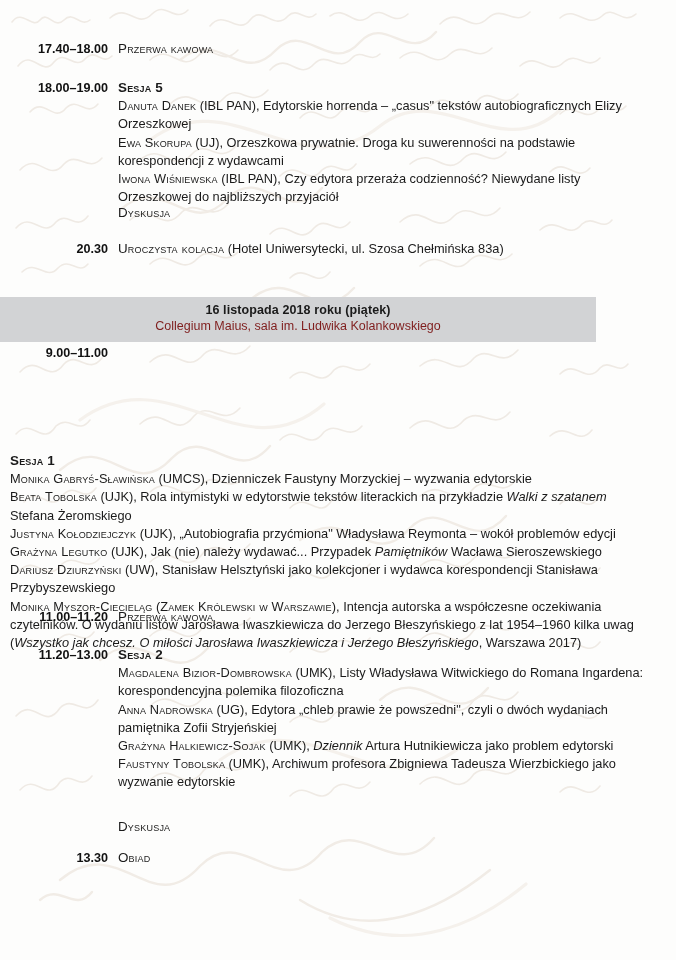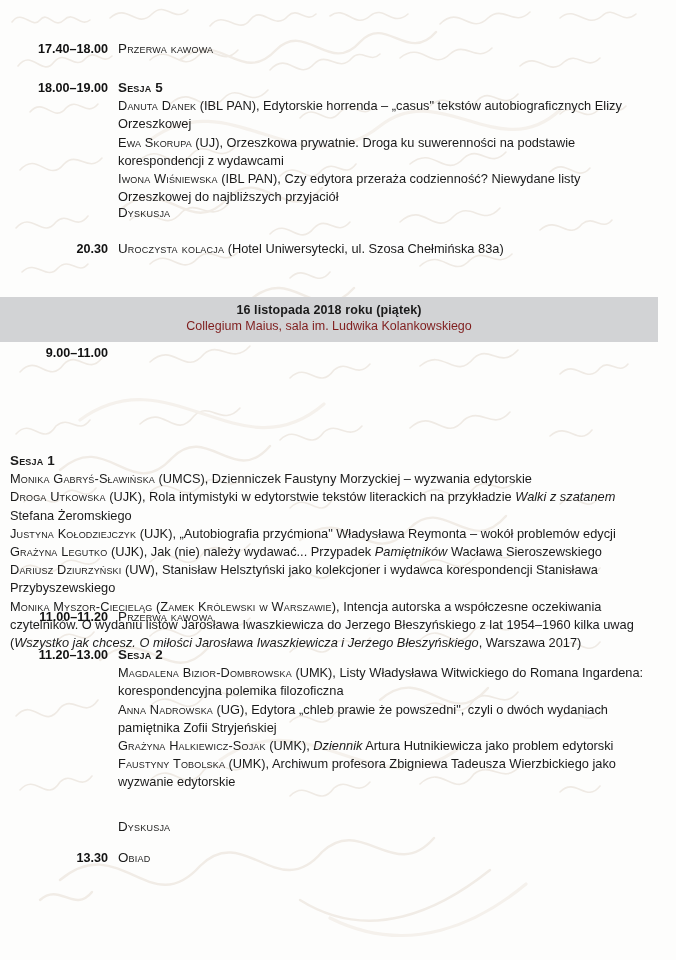--- a/index.html
+++ b/index.html
@@ -31,21 +31,21 @@
     z-index: 1;
     width: 676px;
     height: 960px;
     box-sizing: border-box;
   }
 
   
   .day-banner {
     position: absolute;
     left: 0;
-    width: 658px;
+    width: 596px;
     background: #d2d3d5;
     box-sizing: border-box;
     padding: 5px 0 7px 0;
     text-align: center;
   }
   .day-banner .day-date {
     font-size: 12.5px;
     font-weight: bold;
     letter-spacing: .1px;
     line-height: 16px;
@@ -250,21 +250,21 @@
   <div class="day-banner" style="top:297px;">
     <div class="day-date">16 listopada 2018 roku (piątek)</div>
     <div class="day-venue">Collegium Maius, sala im. Ludwika Kolankowskiego</div>
   </div>
 
   <div class="row" style="top:344px;flex-direction:column;">
     <div class="time">9.00–11.00</div>
     <div class="content">
       <div class="session-title">Sesja 1</div>
       <div class="item"><span class="smallcaps">Monika Gabryś-Sławińska</span> (UMCS), Dzienniczek Faustyny Morzyckiej – wyzwania edytorskie</div>
-      <div class="item"><span class="smallcaps">Droga Utkowska</span> (UJK), Rola intymistyki w edytorstwie tekstów literackich na przykładzie <em>Walki z szatanem</em> Stefana Żeromskiego</div>
+      <div class="item"><span class="smallcaps">Beata Tobolska</span> (UJK), Rola intymistyki w edytorstwie tekstów literackich na przykładzie <em>Walki z szatanem</em> Stefana Żeromskiego</div>
       <div class="item"><span class="smallcaps">Justyna Kołodziejczyk</span> (UJK), „Autobiografia przyćmiona" Władysława Reymonta – wokół problemów edycji</div>
       <div class="item"><span class="smallcaps">Grażyna Legutko</span> (UJK), Jak (nie) należy wydawać... Przypadek <em>Pamiętników</em> Wacława Sieroszewskiego</div>
       <div class="item"><span class="smallcaps">Dariusz Dziurzyński</span> (UW), Stanisław Helsztyński jako kolekcjoner i wydawca korespondencji Stanisława Przybyszewskiego</div>
       <div class="item"><span class="smallcaps">Monika Myszor-Ciecieląg</span> <span class="smallcaps">(Zamek Królewski w Warszawie)</span>, Intencja autorska a współczesne oczekiwania czytelników. O wydaniu listów Jarosława Iwaszkiewicza do Jerzego Błeszyńskiego z lat 1954–1960 kilka uwag (<em>Wszystko jak chcesz. O miłości Jarosława Iwaszkiewicza i Jerzego Błeszyńskiego</em>, Warszawa 2017)</div>
     </div>
   </div>
 
   <div class="row" style="top:608px;">
     <div class="time">11.00–11.20</div>
     <div class="content">

